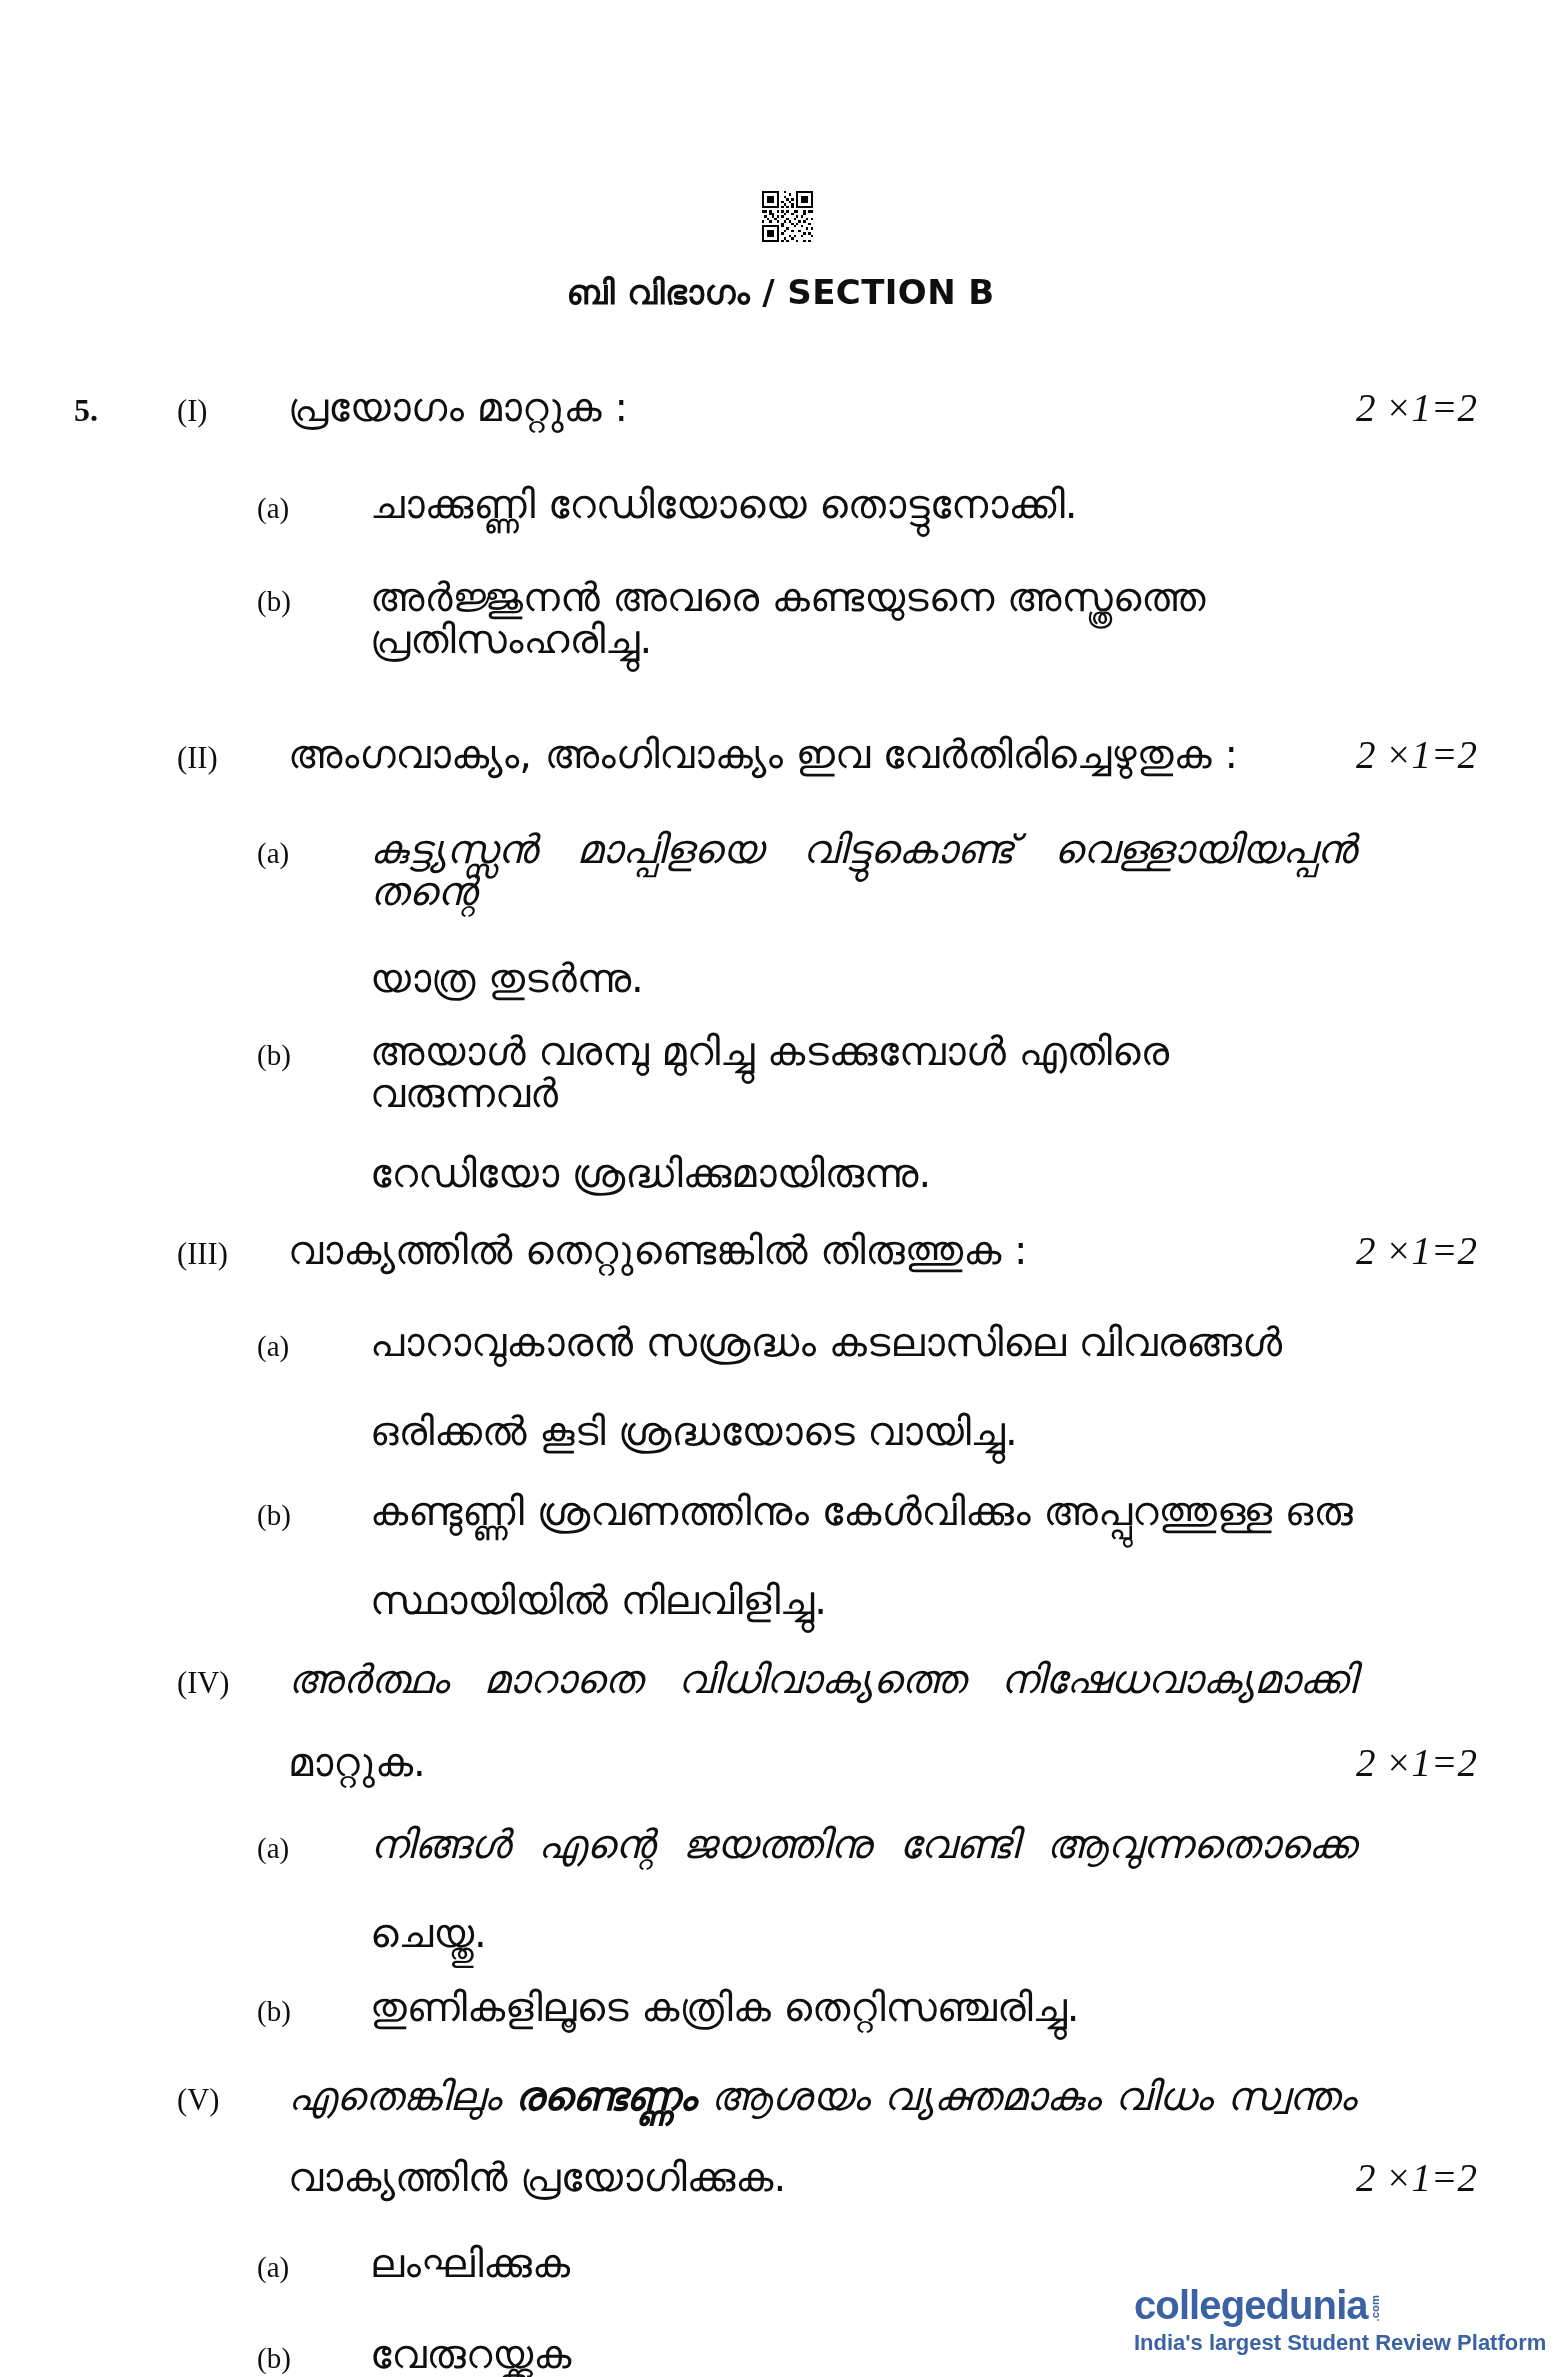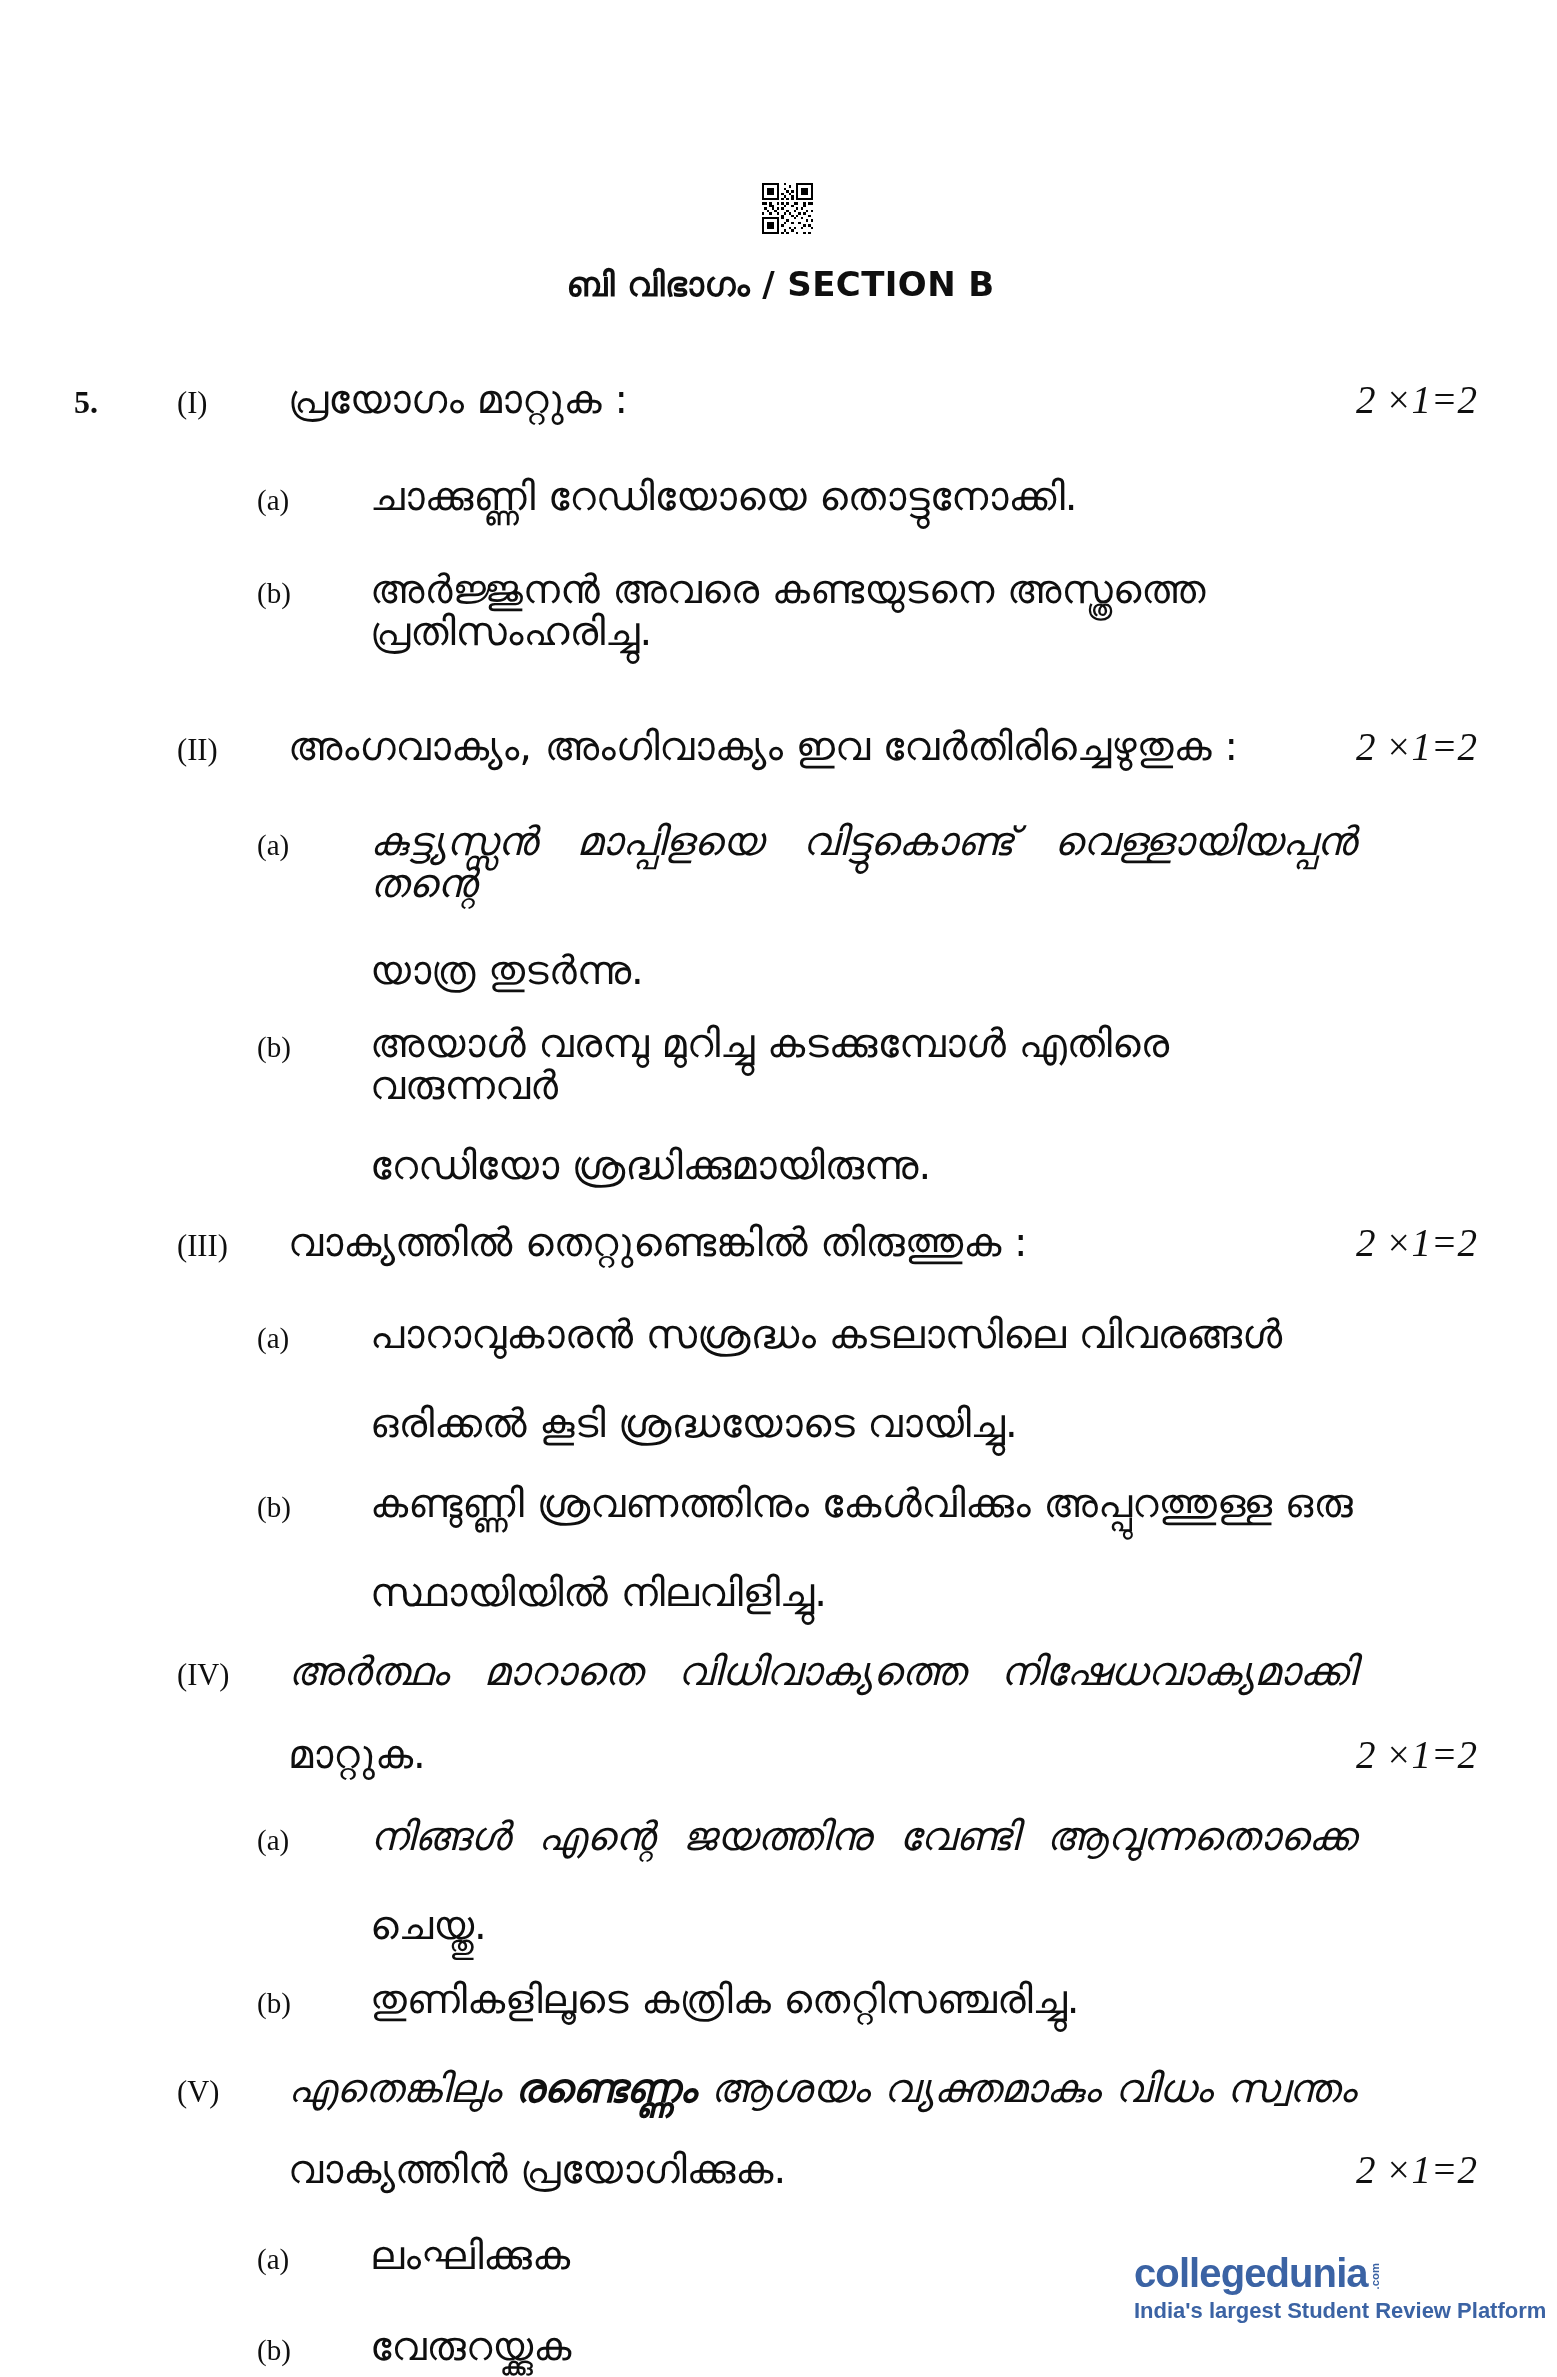--- a/index.html
+++ b/index.html
@@ -4,21 +4,21 @@
 <style>
   html,body{margin:0;padding:0;background:#ffffff;}
   .page{
     position:relative;
     width:1558px;height:2377px;
     background:#ffffff;
     color:#0f0f0f;
     font-family:"DejaVu Sans",sans-serif;
     overflow:hidden;
     box-sizing:border-box;
-    padding:0 71px 0 74px;
+    padding:8px 71px 0 74px;
   }
   .qr-wrap{margin:0;padding-top:183px;height:51px;position:relative;}
   .qr-wrap svg{position:absolute;left:688px;top:183px;}
   .heading{
     margin-top:30px;
     text-align:center;
     font-weight:bold;
     font-size:34px;
     letter-spacing:0.4px;
     font-family:"DejaVu Sans","Liberation Sans",sans-serif;
@@ -27,23 +27,23 @@
   .row.sub{grid-template-columns:103px 80px 113px 1fr 131px;}
   .c{min-height:42px;}
   .qnum{font-family:"Liberation Serif",serif;font-weight:bold;font-size:32px;}
   .roman{font-family:"Liberation Serif",serif;font-size:30.5px;}
   .sublabel{font-family:"Liberation Serif",serif;font-size:29px;}
   .marks{font-family:"Liberation Serif",serif;font-style:italic;font-size:39px;text-align:left;white-space:nowrap;}
   .ml{font-size:40px;line-height:42px;}
   .justify{text-align:justify;text-align-last:justify;font-style:italic;}
   .ml b{font-weight:bold;}
   .logo{
-    position:absolute;right:12.2px;bottom:11px;
+    position:absolute;right:12.2px;bottom:21px;
     width:417px;height:155px;
-    display:flex;align-items:center;gap:5.2px;
+    display:flex;align-items:flex-end;gap:5.2px;
   }
   .logo-text{display:flex;flex-direction:column;justify-content:center;}
   .brand-row{display:flex;align-items:flex-end;}
   .brand{
     font-family:"Liberation Sans",sans-serif;
     font-weight:bold;font-size:40px;line-height:40px;
     color:var(--logo-blue,#3b63a4);letter-spacing:-0.9px;
   }
   .tld{
     font-family:"Liberation Sans",sans-serif;

